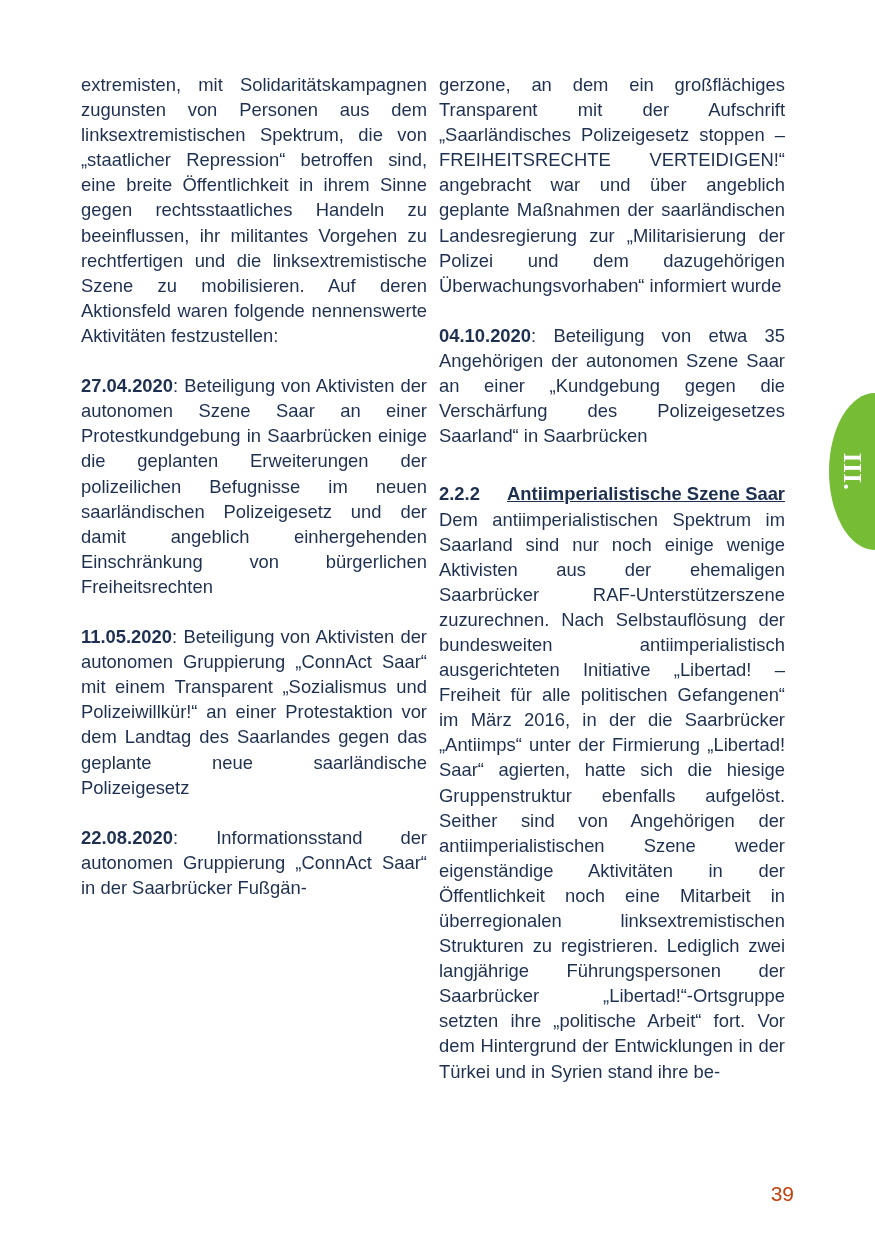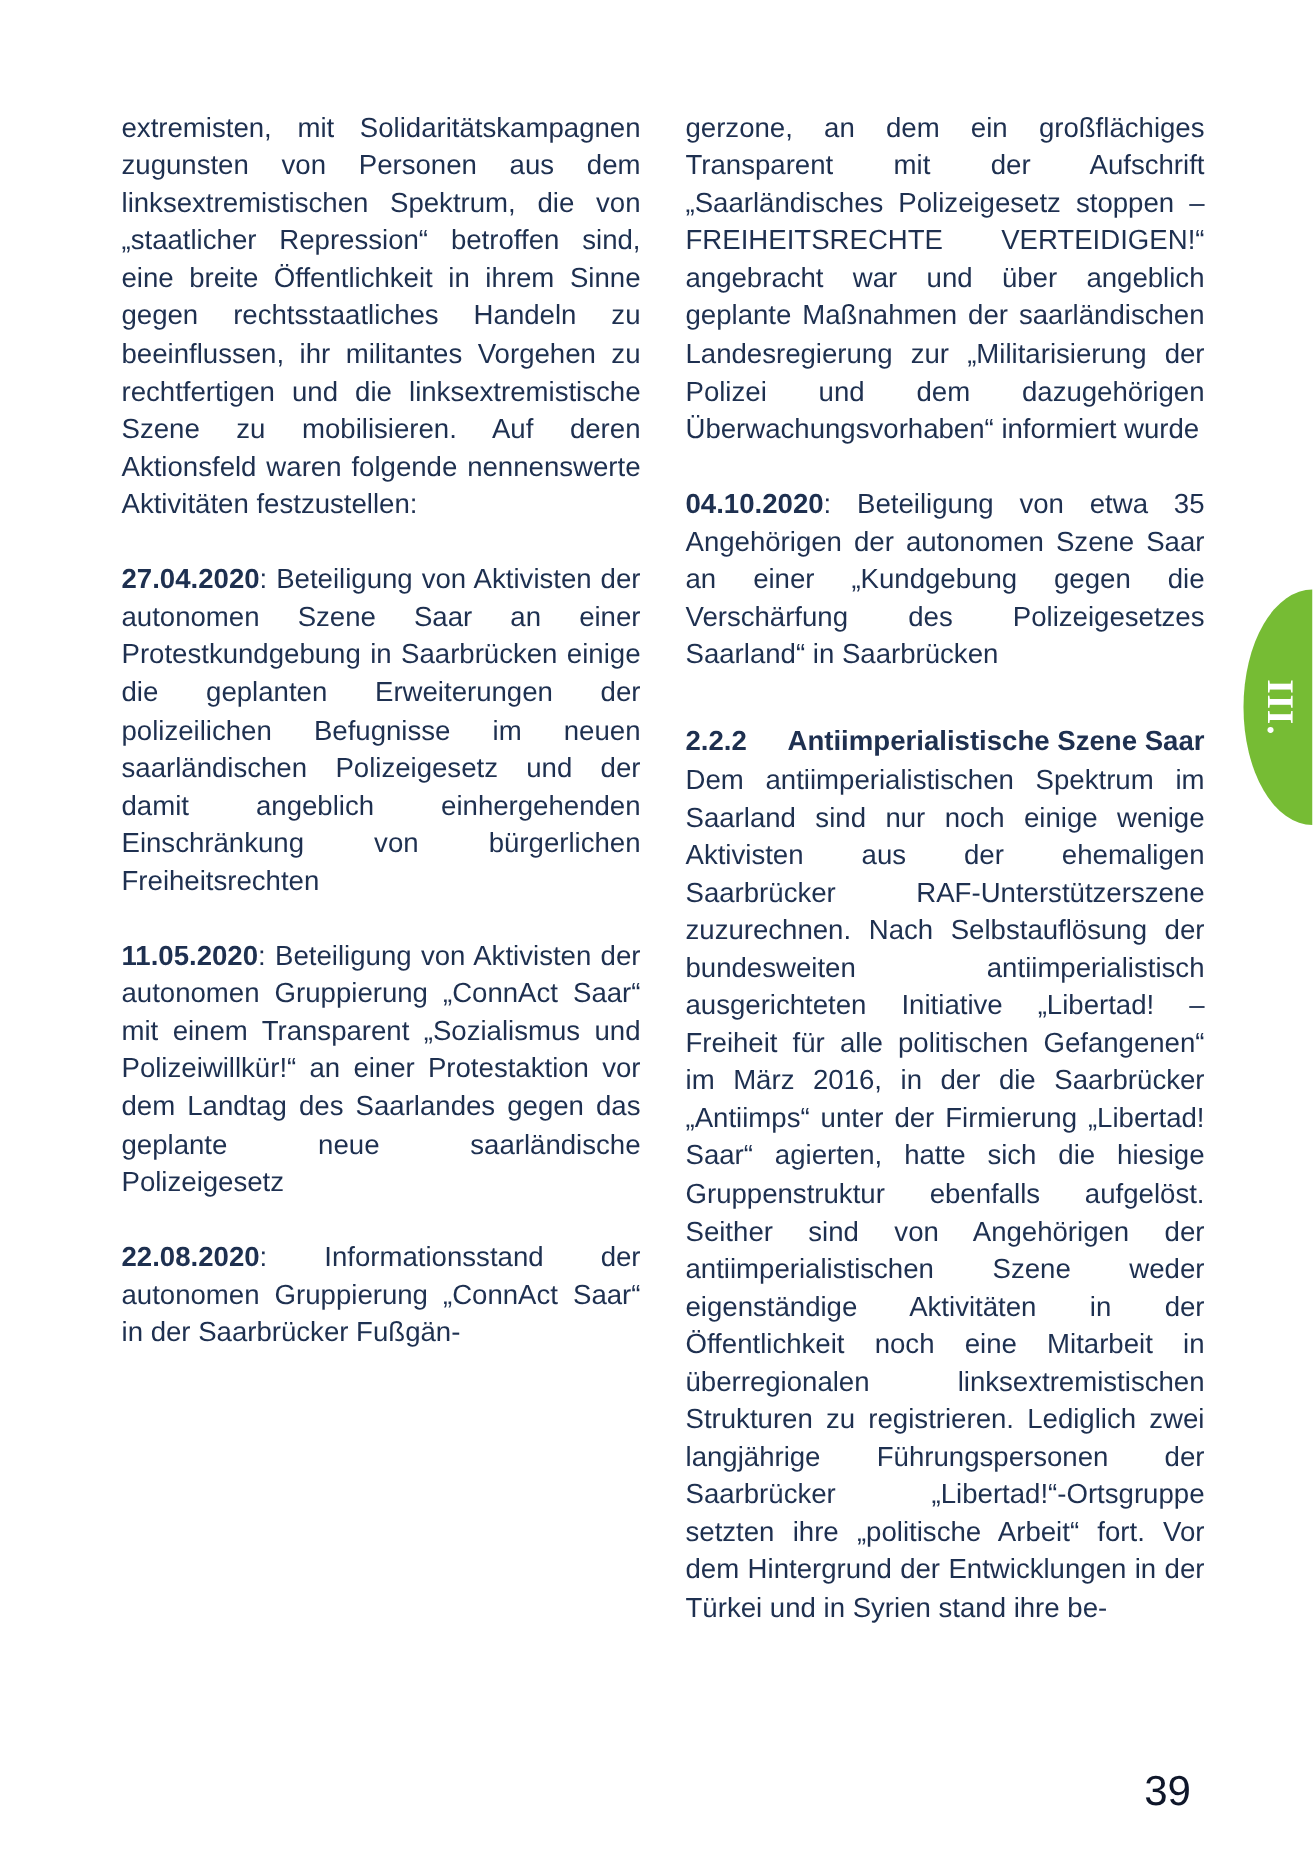--- a/index.html
+++ b/index.html
@@ -54,21 +54,21 @@
   }
 
   
   .columns {
     position: absolute;
     left: 81px;
     top: 72px;
     width: 714px;
     height: 1090px;
     display: flex;
-    gap: 30px;
+    gap: 12px;
   }
   .column {
     width: 346px;
     flex: 0 0 346px;
   }
 
   p.para {
     margin: 0;
     font-size: 18.4px;
     line-height: 25.1px;
@@ -94,34 +94,35 @@
     line-height: 25.1px;
     font-weight: bold;
     align-items: flex-end;
   }
   .section-heading .num {
     flex: 0 0 68px;
     width: 68px;
   }
   .section-heading .title {
     flex: 1 1 auto;
+    text-decoration: underline;
   }
   .section-heading + p.para {
     margin-top: 0;
   }
 
   
   .page-number {
     position: absolute;
     right: 81px;
     bottom: 37px;
-    font-size: 28px;
+    font-size: 21px;
     line-height: 21px;
     font-weight: normal;
-    color: #0f172a;
+    color: #c2410c;
     text-align: right;
   }
 </style>
 </head>
 <body>
 
 <div class="page">
 
   <div class="columns">
 

